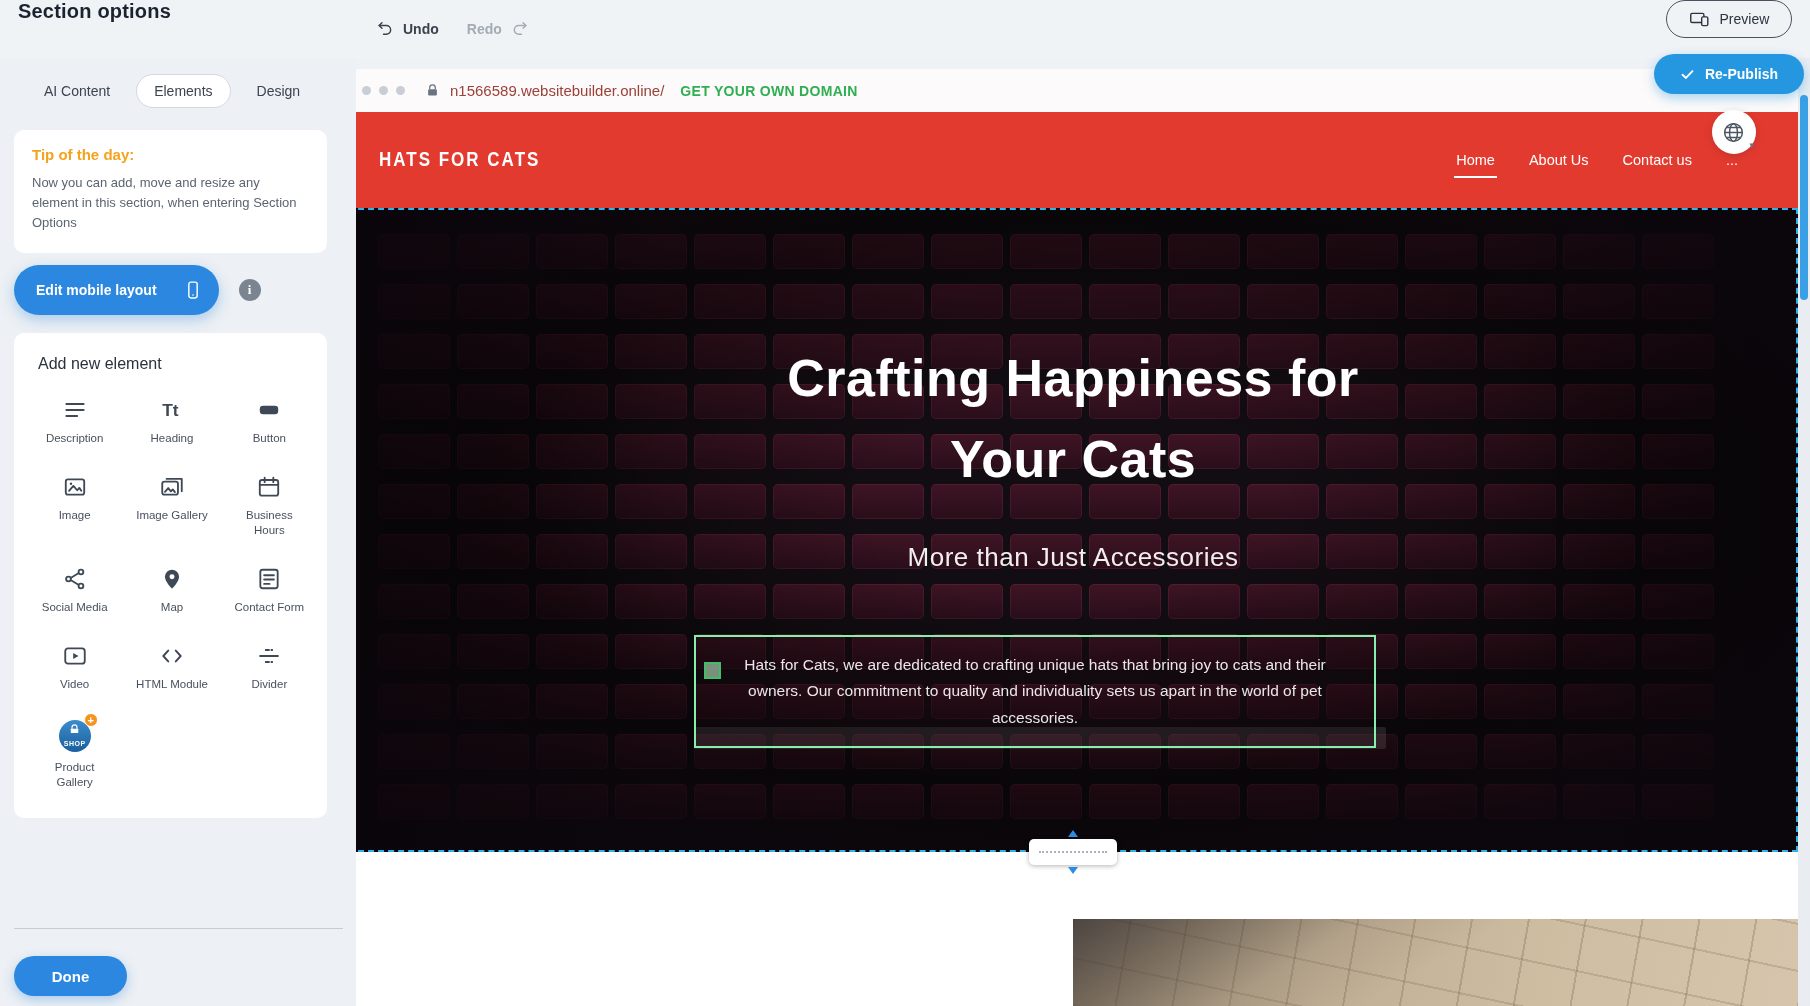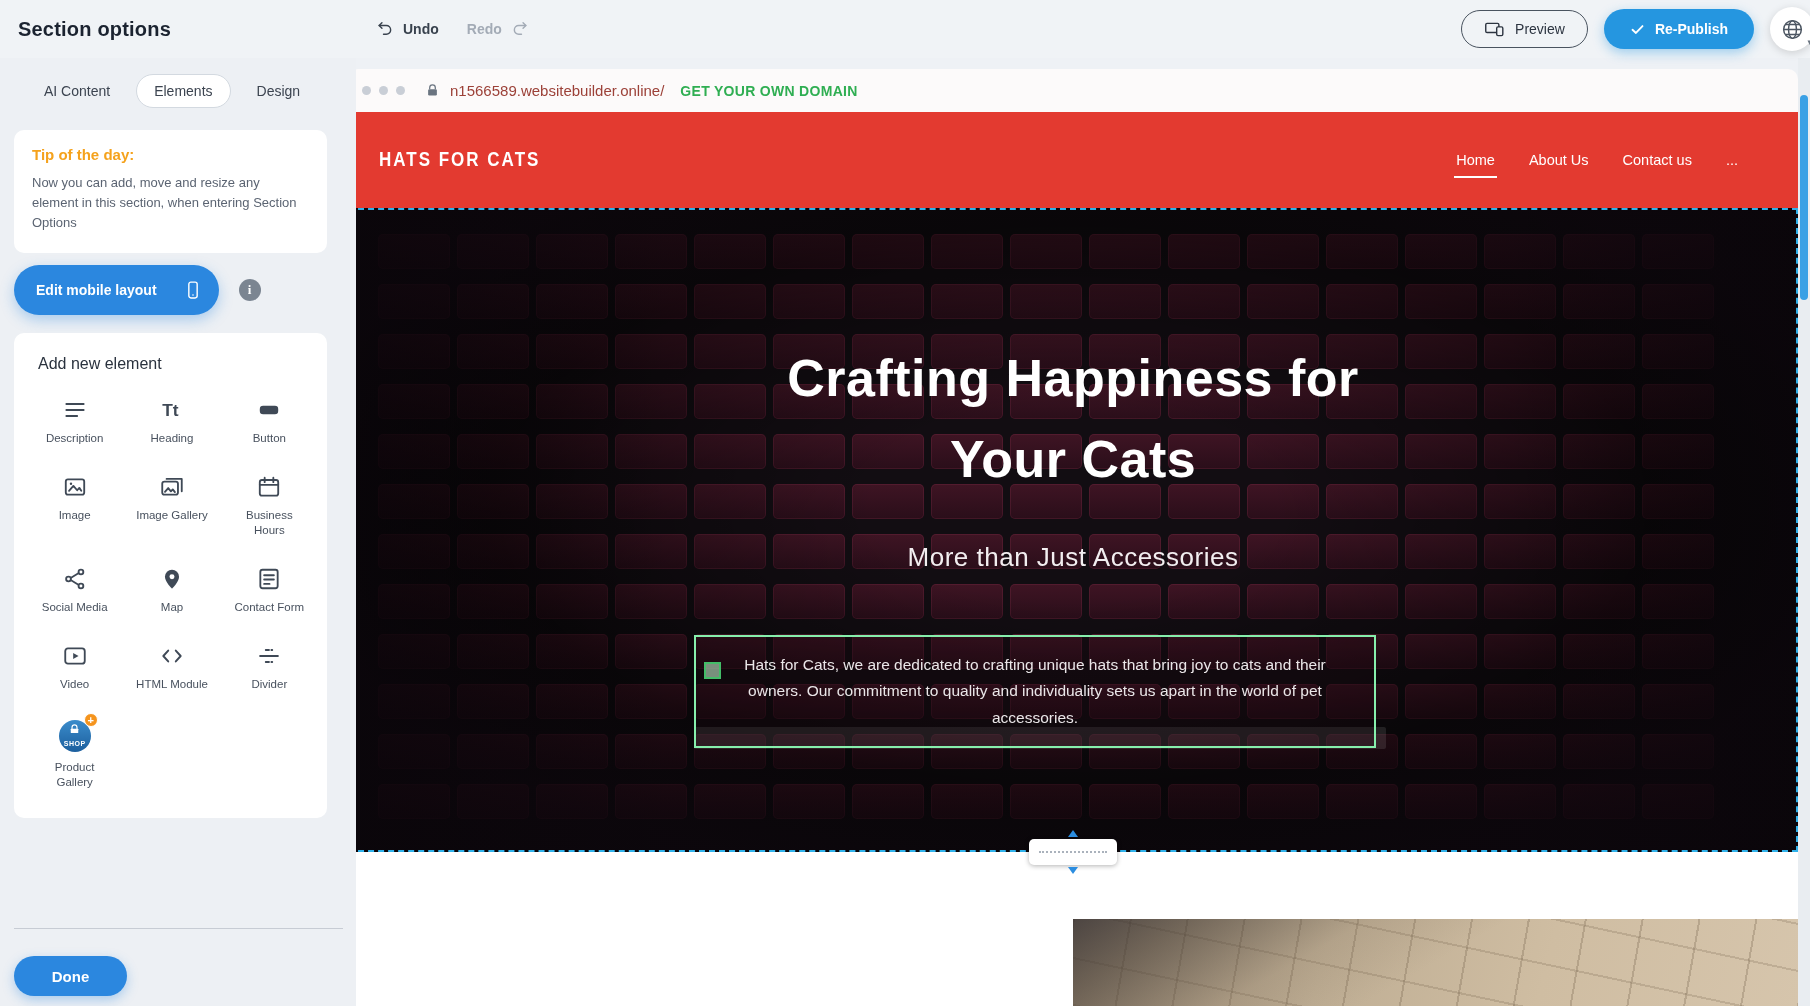--- a/index.html
+++ b/index.html
@@ -9,28 +9,28 @@
     background:#eef1f5;
     position:relative;
     color:#2c3440;
   }
   svg { display:block; }
   button { font-family: inherit; cursor:pointer; }
 
   
   .topbar {
     position:absolute; top:0; left:0; right:0; height:58px;
-    background:#f0f3f6; display:flex; align-items:center; z-index:20;
+    background:#f0f3f6; display:flex; align-items:flex-start; z-index:20;
   }
   .panel-title { font-size:20px; font-weight:bold; color:#1b2330; margin-left:18px; letter-spacing:.2px; }
   .history { position:absolute; left:376px; top:0; height:58px; display:flex; align-items:center; gap:28px; }
   .hist-btn { background:none; border:none; display:flex; align-items:center; gap:8px;
               font-size:14px; font-weight:bold; color:#39424e; }
   .hist-btn.redo { color:#a3abb6; }
-  .top-actions { margin-left:auto; display:flex; align-items:center; gap:16px; padding-right:6px; }
+  .top-actions { margin-left:auto; display:flex; align-items:center; gap:16px; padding-right:6px;flex-direction:column; }
   .preview-btn { display:flex; align-items:center; gap:10px; height:38px; padding:0 22px;
                  border:1px solid #49535f; border-radius:19px; background:transparent;
                  font-size:14px; color:#2c3440; }
   .republish-btn { display:flex; align-items:center; gap:10px; height:40px; padding:0 26px;
                    border:none; border-radius:20px; background:#2596e0; color:#fff;
                    font-size:14px; font-weight:bold; box-shadow:0 4px 12px rgba(37,150,224,.4); }
   .globe-btn { width:44px; height:44px; border-radius:50%; background:#fff; border:none;
                box-shadow:0 2px 8px rgba(0,0,0,.15); display:flex; align-items:center;
                justify-content:center; margin-right:-10px; position:relative; }
   .globe-caret { position:absolute; right:2px; bottom:4px; font-size:9px; color:#6a7480; }

